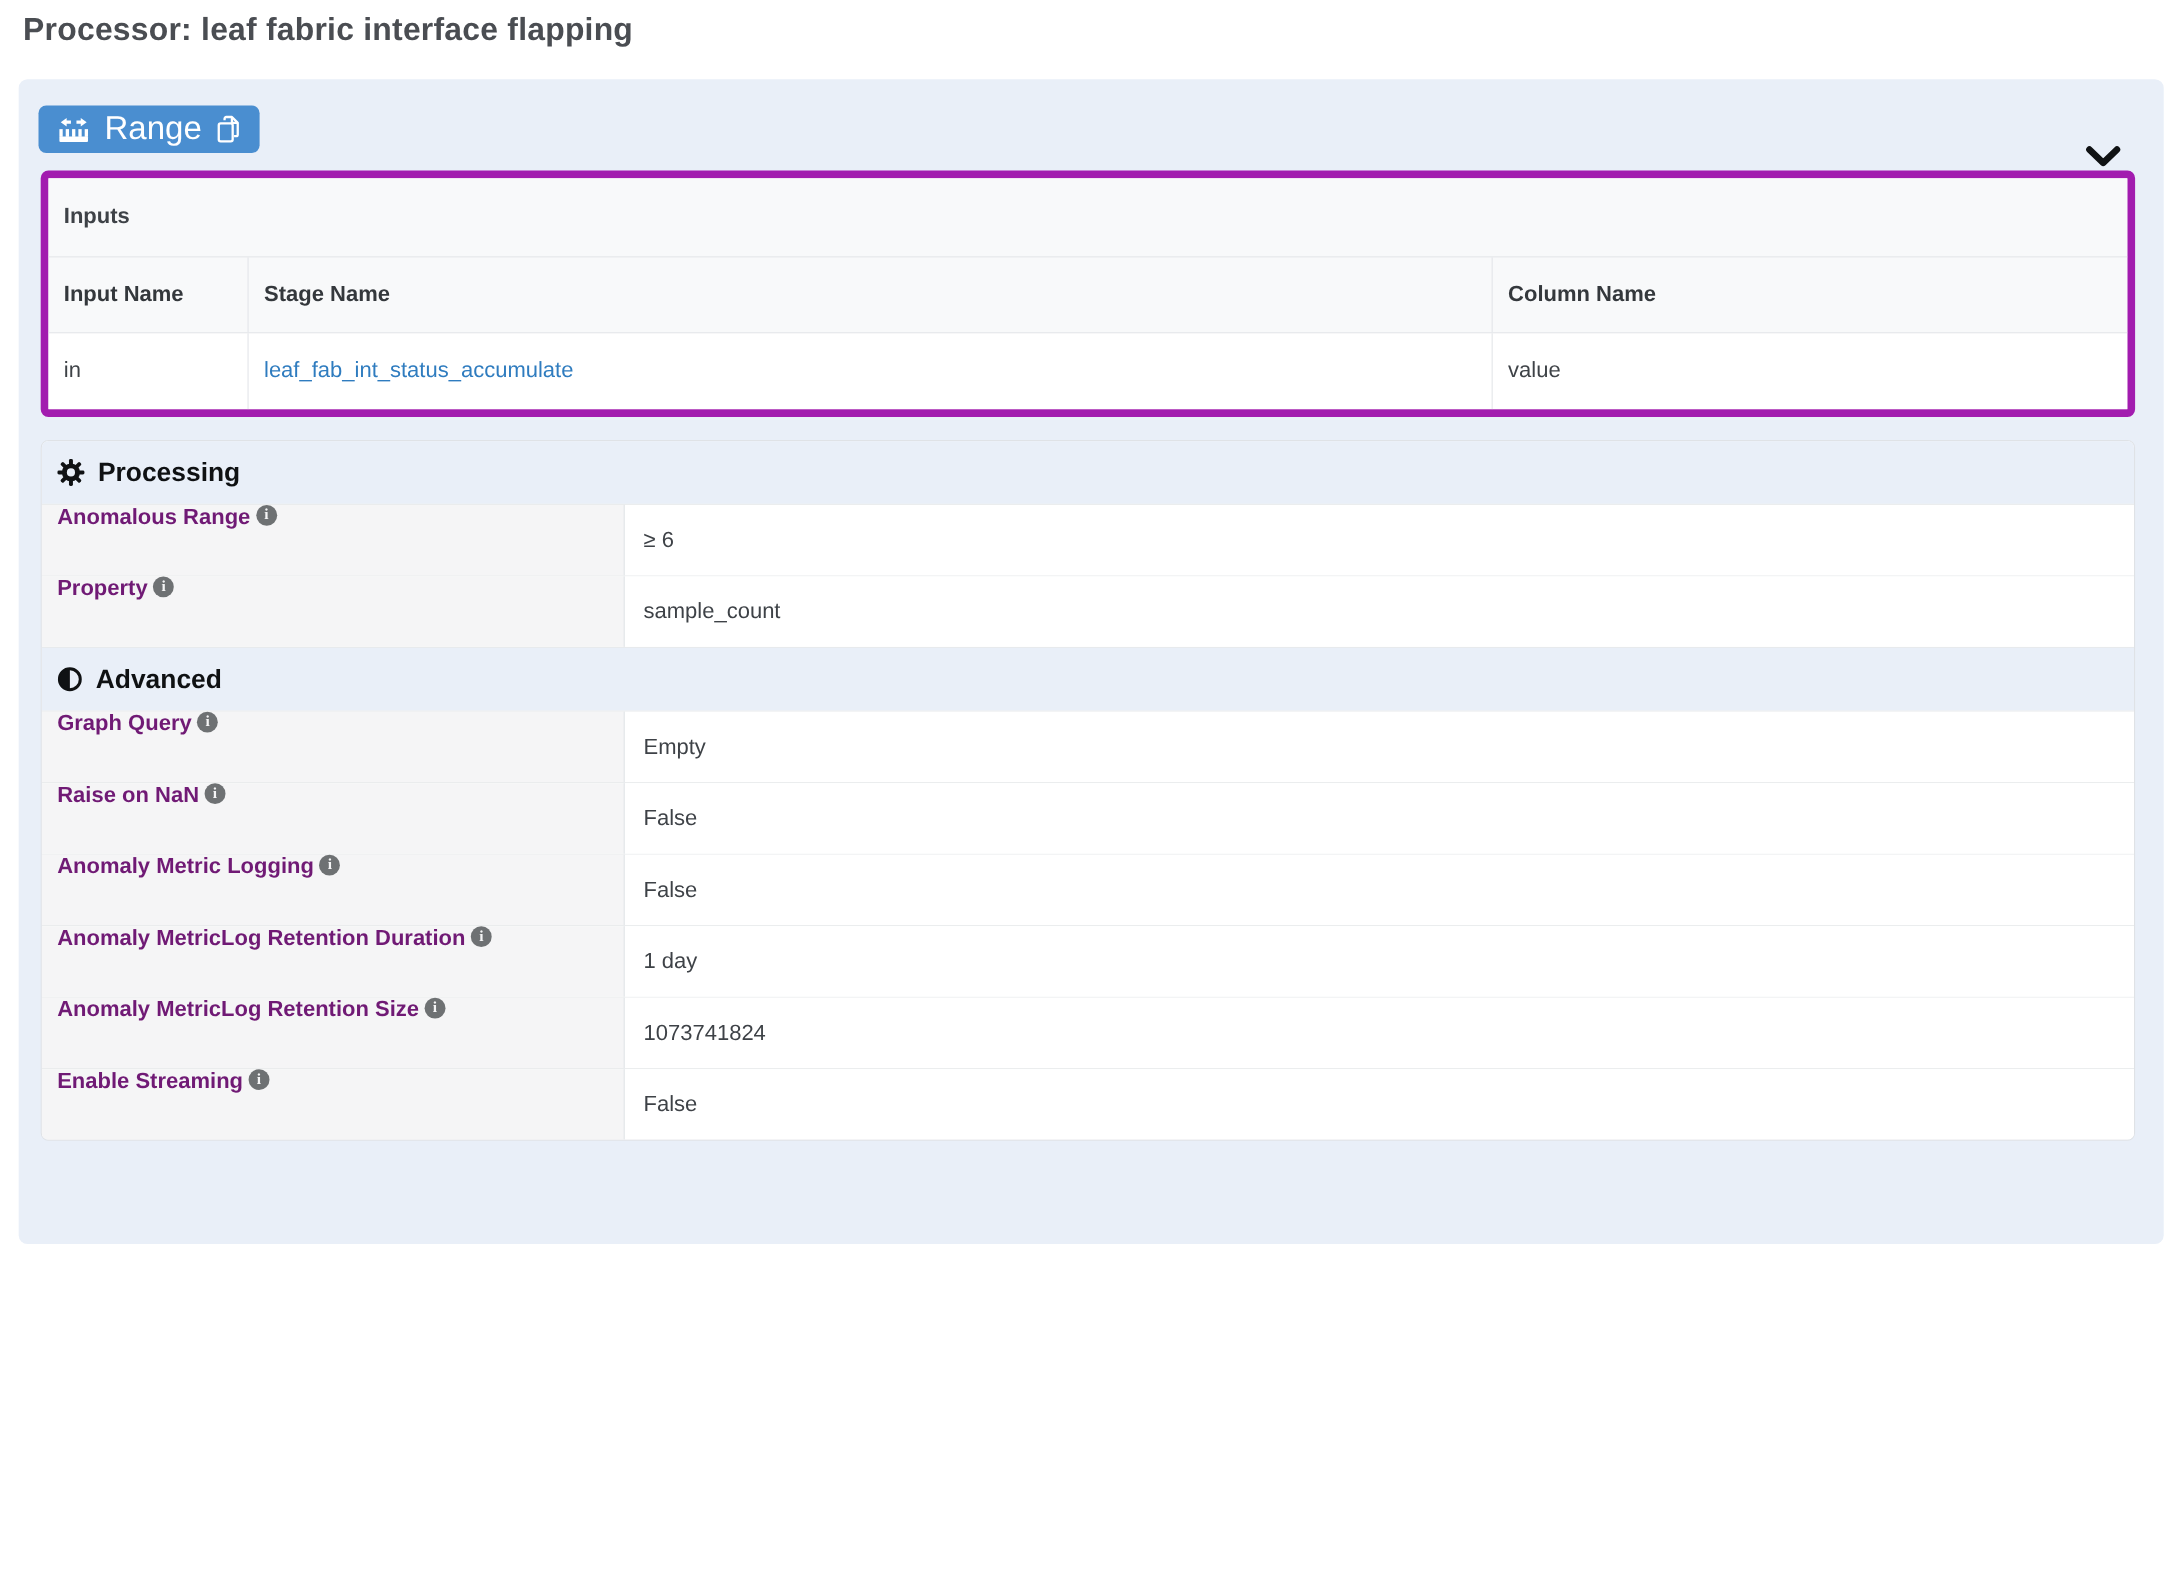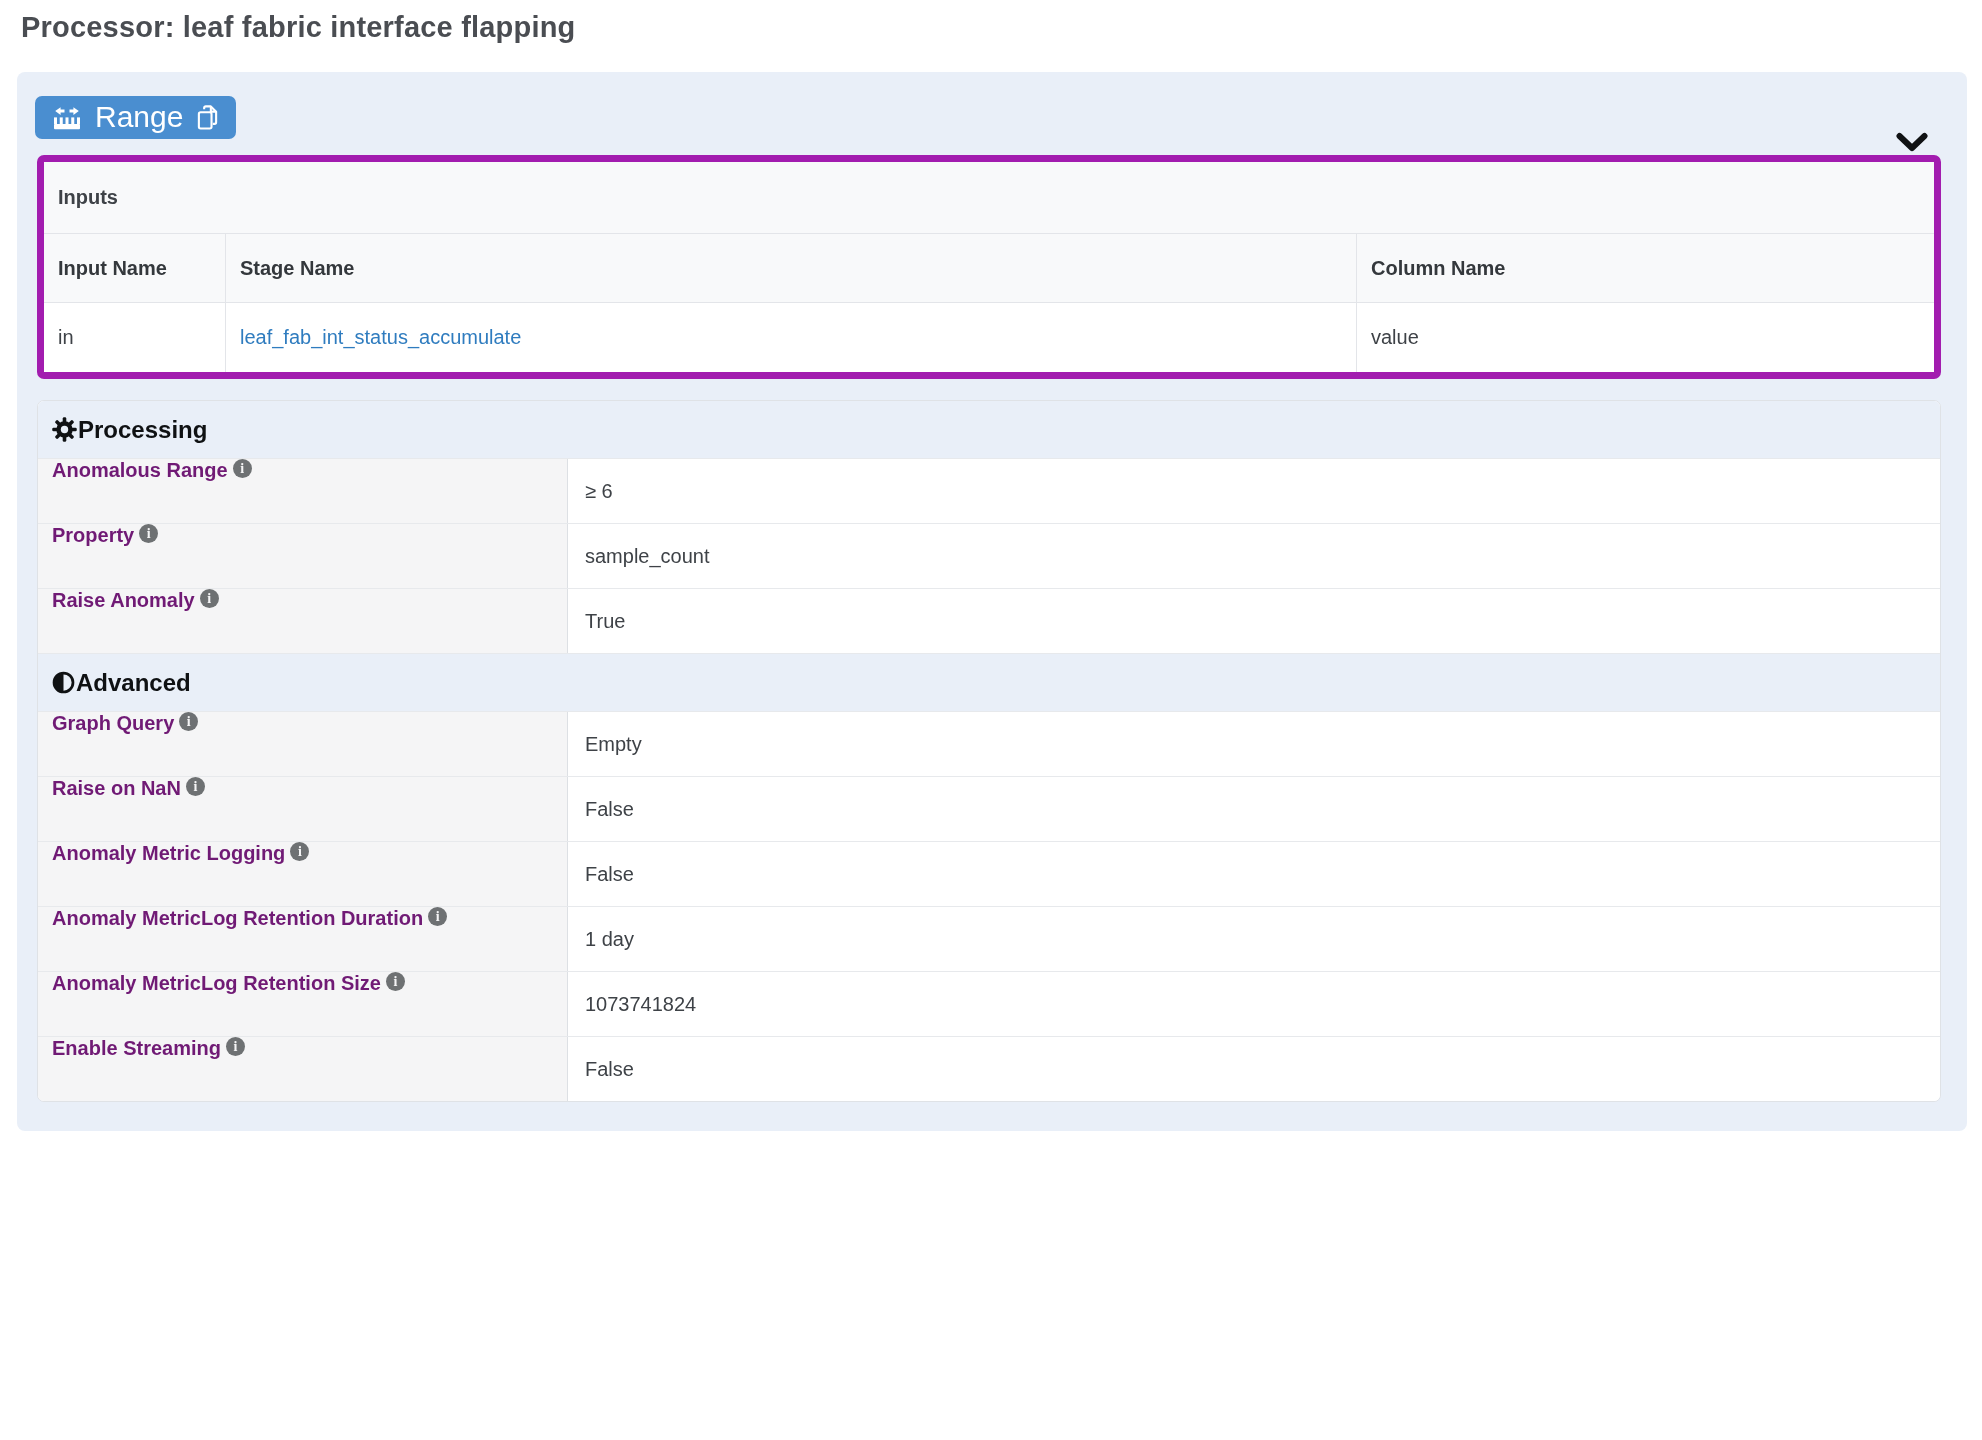--- a/index.html
+++ b/index.html
@@ -58,21 +58,21 @@
   .col-col   { flex: 1; }
   a.stage-link { color: #2f7cbf; text-decoration: none; cursor: pointer; }
   
   .props-table {
     position: absolute; left: 20px; top: 328px; width: 1904px;
     background: #ffffff;
     border: 1px solid #dfe2e6; border-radius: 7px; overflow: hidden;
   }
   .section-header {
     height: 57px; background: #e9eff8;
-    display: flex; align-items: center; 
+    display: flex; align-items: center; gap: 11px;
     padding-left: 13px;
     font-size: 24px; font-weight: bold; color: #0f1113;
   }
   .section-header.bordered { border-top: 1px solid #e7e9ec; height: 58px; }
   .prop-row { display: flex; height: 65px; border-top: 1px solid #e7e9ec; }
   .prop-label {
     width: 530px; flex: none; background: #f5f5f6;
     border-right: 1px solid #dde0e4;
     display: flex; align-items: flex-start; padding-left: 14px;
     font-size: 20px; font-weight: bold; color: #701a75;
@@ -174,27 +174,20 @@
     </div>
 
     <div class="prop-row">
       <div class="prop-label">
         <span>Property</span>
         <span class="info-icon"></span>
       </div>
       <div class="prop-value">sample_count</div>
     </div>
 
-    <div class="prop-row">
-      <div class="prop-label">
-        <span>Raise Anomaly</span>
-        <span class="info-icon"></span>
-      </div>
-      <div class="prop-value">True</div>
-    </div>
 
     <div class="section-header bordered">
       <span>
         <svg width="25" height="25" viewBox="0 0 24 24">
           <circle cx="12" cy="12" r="9.1" fill="none" stroke="#101214" stroke-width="2.6"></circle>
           <path d="M12 2.9 A9.1 9.1 0 0 0 12 21.1 Z" fill="#101214"></path>
         </svg>
       </span>
       <span>Advanced</span>
     </div>

